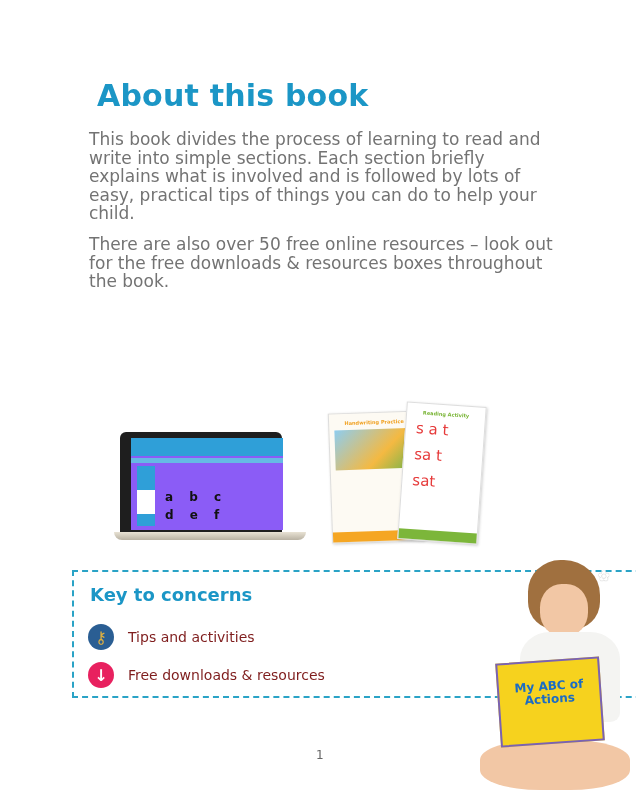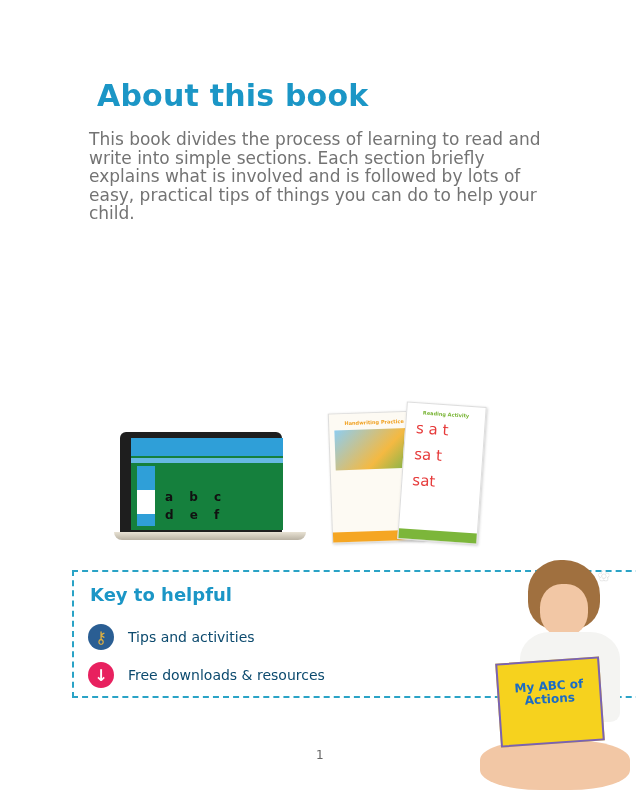--- a/index.html
+++ b/index.html
@@ -2,59 +2,60 @@
 <html><head>
 <meta charset="utf-8">
 <style>
   html, body { margin:0; padding:0; background:#ffffff; }
   body { width:636px; height:800px; position:relative; overflow:hidden; font-family:"DejaVu Sans", sans-serif; color:#3a3a3a; }
   .title { position:absolute; left:89px; top:70px; font-family:"DejaVu Sans", sans-serif; font-weight:bold; font-size:30px; color:#1b96c6; letter-spacing:0.2px; margin:8px; }
   .body-text { position:absolute; left:89px; top:130px; width:470px; font-size:17px; line-height:18.6px; color:#737373; }
   .body-text p { margin:0 0 12px 0; }
   .laptop { position:absolute; left:114px; top:432px; width:192px; height:115px; }
   .laptop .bezel { position:absolute; left:6px; top:0; width:162px; height:102px; background:#1e1e1e; border-radius:6px 6px 0 0; }
-  .laptop .screen { position:absolute; left:11px; top:6px; width:152px; height:92px; background:#15803d; overflow:hidden; }
+  .laptop .screen { position:absolute; left:11px; top:6px; width:152px; height:92px; background:#8b5cf6; overflow:hidden; }
   .laptop .scr-head { height:18px; background:#2f9fd8; }
   .laptop .scr-nav { height:5px; background:#66b9e4; margin-top:2px; }
   .laptop .scr-side { position:absolute; left:6px; top:28px; width:18px; height:60px; background:linear-gradient(#2f9fd8 0 40%, #fff 40% 80%, #2f9fd8 80%); }
   .laptop .letters { position:absolute; left:34px; top:50px; width:110px; font-size:12px; font-weight:bold; color:#111; letter-spacing:6px; line-height:18px; }
   .laptop .base { position:absolute; left:0; top:100px; width:192px; height:8px; background:linear-gradient(#e8e2d4,#b9b2a3); border-radius:0 0 12px 12px; }
   .worksheets { position:absolute; left:330px; top:404px; width:155px; height:140px; }
   .ws1 { position:absolute; left:0; top:8px; width:90px; height:128px; background:#fdfaf3; border:1px solid #ddd; transform:rotate(-2deg); box-shadow:1px 1px 3px rgba(0,0,0,0.2); }
   .ws1 .ws-title { font-size:5px; color:#f0a020; text-align:center; margin-top:6px; font-weight:bold; }
   .ws1 .pic { margin:4px 5px; height:40px; background:linear-gradient(135deg,#8ecdf0,#f4b942 60%,#6cb44a); }
   .ws1 .foot { position:absolute; bottom:0; left:0; right:0; height:10px; background:#f5a623; }
   .ws2 { position:absolute; left:72px; top:0; width:78px; height:136px; background:#fff; border:1px solid #ddd; transform:rotate(4deg); box-shadow:1px 1px 3px rgba(0,0,0,0.2); }
   .ws2 .ws-title { font-size:5px; color:#7cb63a; text-align:center; margin-top:6px; font-weight:bold; }
   .ws2 .sat { font-size:15px; color:#e63a3a; margin-left:10px; line-height:26px; font-family:"DejaVu Sans", sans-serif; }
   .ws2 .foot { position:absolute; bottom:0; left:0; right:0; height:10px; background:#7cb63a; }
   .keybox { position:absolute; left:72px; top:570px; width:600px; height:128px; border:2px dashed #2aa3c6; border-right:none; box-sizing:border-box; }
   .key-title { position:absolute; left:90px; top:584px; font-size:18px; color:#1b96c6; font-weight:bold; margin:0; }
   .key-row { position:absolute; left:88px; display:flex; align-items:center; }
   .key-row .ico { width:26px; height:26px; border-radius:50%; display:flex; align-items:center; justify-content:center; }
-  .key-row .label { margin-left:14px; font-size:14px; color:#0c4a6e; }
+  .key-row .label { margin-left:14px; font-size:14px; color:#7f1d1d; }
   .ico-key { background:#2a5e93; color:#e0b040; font-size:16px; }
   .ico-dl { background:#e8215f; color:#fff; font-size:16px; font-weight:bold; }
   .child { position:absolute; left:470px; top:560px; width:166px; height:240px; }
   .child .hair { position:absolute; left:58px; top:0; width:72px; height:70px; background:#a0703f; border-radius:45% 50% 40% 40%; }
   .child .face { position:absolute; left:70px; top:24px; width:48px; height:52px; background:#f2c7a5; border-radius:45%; }
   .child .shirt { position:absolute; left:50px; top:72px; width:100px; height:90px; background:#f4f4f2; border-radius:30% 30% 10% 10%; }
   .child .book { position:absolute; left:28px; top:100px; width:100px; height:80px; background:#f6d21e; border:2px solid #7a62b3; transform:rotate(-4deg); }
   .child .book-title { font-size:12px; font-weight:bold; color:#1b6cc4; text-align:center; margin-top:18px; line-height:13px; }
   .child .legs { position:absolute; left:10px; top:180px; width:150px; height:50px; background:#f2c7a5; border-radius:40%; }
   .flower { position:absolute; left:128px; top:8px; font-size:14px; color:#fff; text-shadow:0 0 1px #999; }
   .page-num { position:absolute; left:316px; top:748px; font-size:12px; color:#666; }
 </style>
 </head>
 <body>
 
 <h1 class="title">About this book</h1>
 
 <div class="body-text">
   <p>This book divides the process of learning to read and write into simple sections. Each section briefly explains what is involved and is followed by lots of easy, practical tips of things you can do to help your child.</p>
+  <p>There are also over 50 free online resources – look out for the free downloads &amp; resources boxes throughout the book.</p>
 </div>
 
 <div class="laptop">
   <div class="bezel">
     <div class="screen">
       <div class="scr-head"></div>
       <div class="scr-nav"></div>
       <div class="scr-side"></div>
       <div class="letters">
         <div>a b c</div>
@@ -74,21 +75,21 @@
   <div class="ws2">
     <div class="ws-title">Reading Activity</div>
     <div class="sat">s  a  t</div>
     <div class="sat">sa  t</div>
     <div class="sat">sat</div>
     <div class="foot"></div>
   </div>
 </div>
 
 <div class="keybox"></div>
-<h2 class="key-title">Key to helpful</h2>
+<h2 class="key-title">Key to concerns</h2>
 
 <div class="key-row" style="top:624px;">
   <span class="ico ico-key">⚷</span>
   <span class="label">Tips and activities</span>
 </div>
 <div class="key-row" style="top:662px;">
   <span class="ico ico-dl">↓</span>
   <span class="label">Free downloads &amp; resources</span>
 </div>
 

